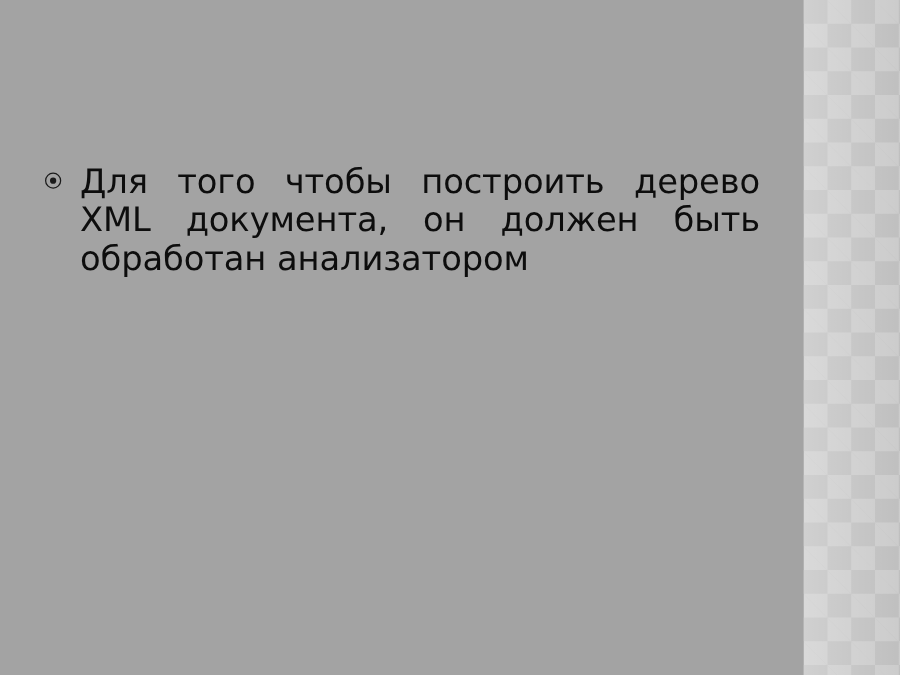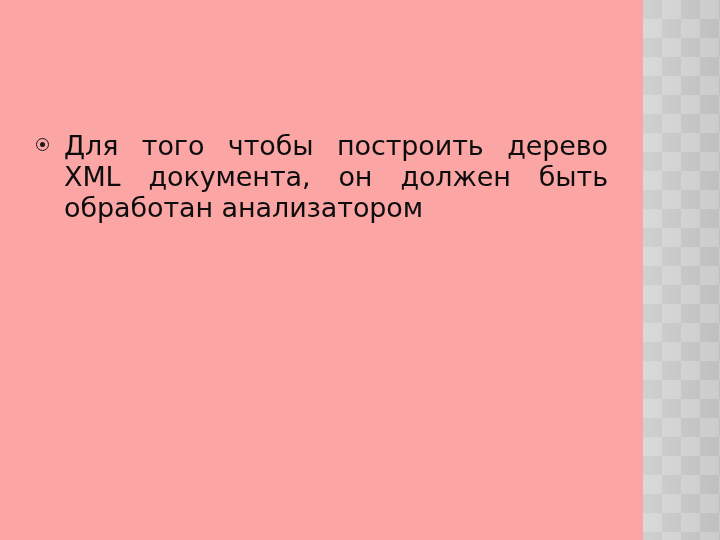--- a/index.html
+++ b/index.html
@@ -11,21 +11,21 @@
     height: 540px;
     background: #ffffff;
     font-family: "DejaVu Sans", sans-serif;
     overflow: hidden;
   }
 
   #slide {
     position: relative;
     width: 720px;
     height: 540px;
-    background: #fca5a5;
+    background: #a3a3a3;
     overflow: hidden;
   }
 
   
   #side-band {
     position: absolute;
     top: 0;
     right: 0;
     width: 77px;
     height: 540px;

